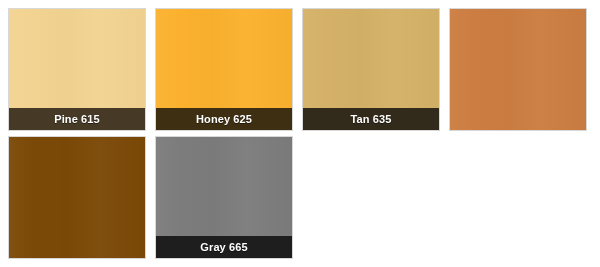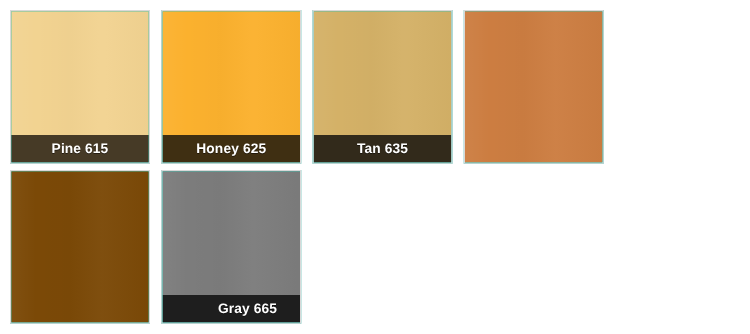--- a/index.html
+++ b/index.html
@@ -25,25 +25,25 @@
     display: flex;
     flex-direction: row;
     align-items: flex-start;
     padding-left: 8px;
     gap: 9px;
   }
   .swatch-row.row-1 { padding-top: 8px; }
   .swatch-row.row-2 { padding-top: 5px; }
 
   .swatch-card {
-    width: 112px;
+    width: 138px;
     height: 123px;
     box-sizing: border-box;
     border: 1px solid #d8d8d8;
-    background: #14b8a6;
+    background: #a16207;
     display: flex;
     flex-direction: column;
     overflow: hidden;
     position: relative;
   }
   .swatch-color {
     flex: 1 1 auto;
     width: 100%;
     position: relative;
   }
@@ -104,18 +104,18 @@
   </div>
 
   <div class="swatch-row row-2">
 
     <div class="swatch-card" style="border-color: rgb(216, 216, 216);">
       <div class="swatch-color" style="background-color: rgb(123, 73, 7);"></div>
     </div>
 
     <div class="swatch-card" style="border-color: rgb(216, 216, 216);">
       <div class="swatch-color" style="background-color: rgb(124, 124, 124);"></div>
-      <div class="swatch-label" style="background-color: rgb(30, 30, 30); color: rgb(255, 255, 255); padding-left: 13px;">Gray 665</div>
+      <div class="swatch-label" style="background-color: rgb(30, 30, 30); color: rgb(255, 255, 255);">Gray 665</div>
     </div>
 
   </div>
 
 </div>
 
 </body></html>

